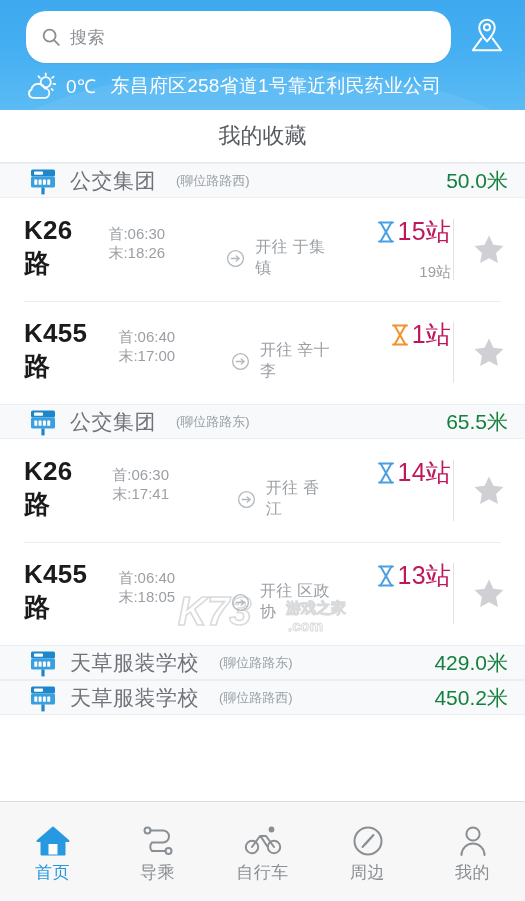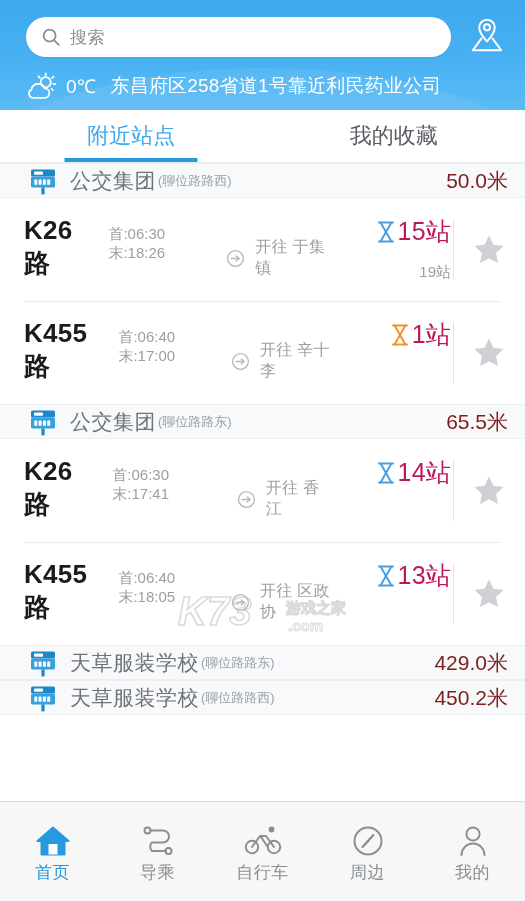--- a/index.html
+++ b/index.html
@@ -33,21 +33,21 @@
     background: rgba(255,255,255,0.07);
   }
   .search-row {
     position: relative;
     display: flex; align-items: center;
     padding: 12px 10px 0 26px;
     height: 62px;
   }
   .search-box {
     flex: 1 1 auto;
-    height: 40px;
+    height: 52px;
     background: #ffffff;
     border-radius: 20px;
     display: flex; align-items: center;
     padding: 0 14px;
     margin-right: 12px;
     box-shadow: 0 1px 2px rgba(0,0,0,0.06);
   }
   .search-icon { flex: 0 0 auto; width: 22px; height: 22px; margin-right: 8px; }
   .search-placeholder {
     font-size: 17px; color: #8b8f94; letter-spacing: 0.5px;
@@ -109,25 +109,25 @@
     background: #f7f9fb;
     padding: 0 17px 0 28px;
     border-bottom: 1px solid #eceff1;
     border-top: 1px solid #eceff1;
   }
   .stop-icon { flex: 0 0 auto; width: 30px; height: 26px; margin-right: 12px; }
   .station-name {
     font-size: 21px; color: #6f7378; letter-spacing: 0.5px;
   }
   .station-sub {
-    font-size: 13px; color: #9aa0a6; margin-left: 2px;
+    font-size: 13px; color: #9aa0a6; margin-left: 20px;
   }
   .station-dist {
     margin-left: auto;
-    font-size: 21px; color: #7f1d1d;
+    font-size: 21px; color: #15803d;
     font-family: "Liberation Sans", sans-serif;
   }
 
   .route-row {
     display: flex; align-items: stretch;
     height: 103px;
     background: #ffffff;
     position: relative;
   }
   .route-row + .route-row::before {
@@ -244,23 +244,20 @@
           <line x1="17.4" y1="5.6" x2="18.9" y2="7.2"></line>
           <path d="M11.5 28.5h12.2a5 5 0 0 0 .3-10 7.4 7.4 0 0 0-14.2 1.3 4.6 4.6 0 0 0 1.7 8.7z"></path>
         </svg>
       </span>
       <span class="weather-temp">0℃</span>
       <span class="weather-loc">东昌府区258省道1号靠近利民药业公司</span>
     </div>
   </div>
 
   <div class="tabs">
-    <div class="tab active">
-      <span>附近站点</span>
-    </div>
     <div class="tab">
       <span>我的收藏</span>
     </div>
   </div>
 
   <div class="list" id="list">
       <div class="station-header">
       <span class="stop-icon">
     <svg viewBox="0 0 30 28" width="30" height="28">
       <rect x="3" y="1.5" width="24" height="7" rx="1.6" fill="#1f87c9"></rect>

